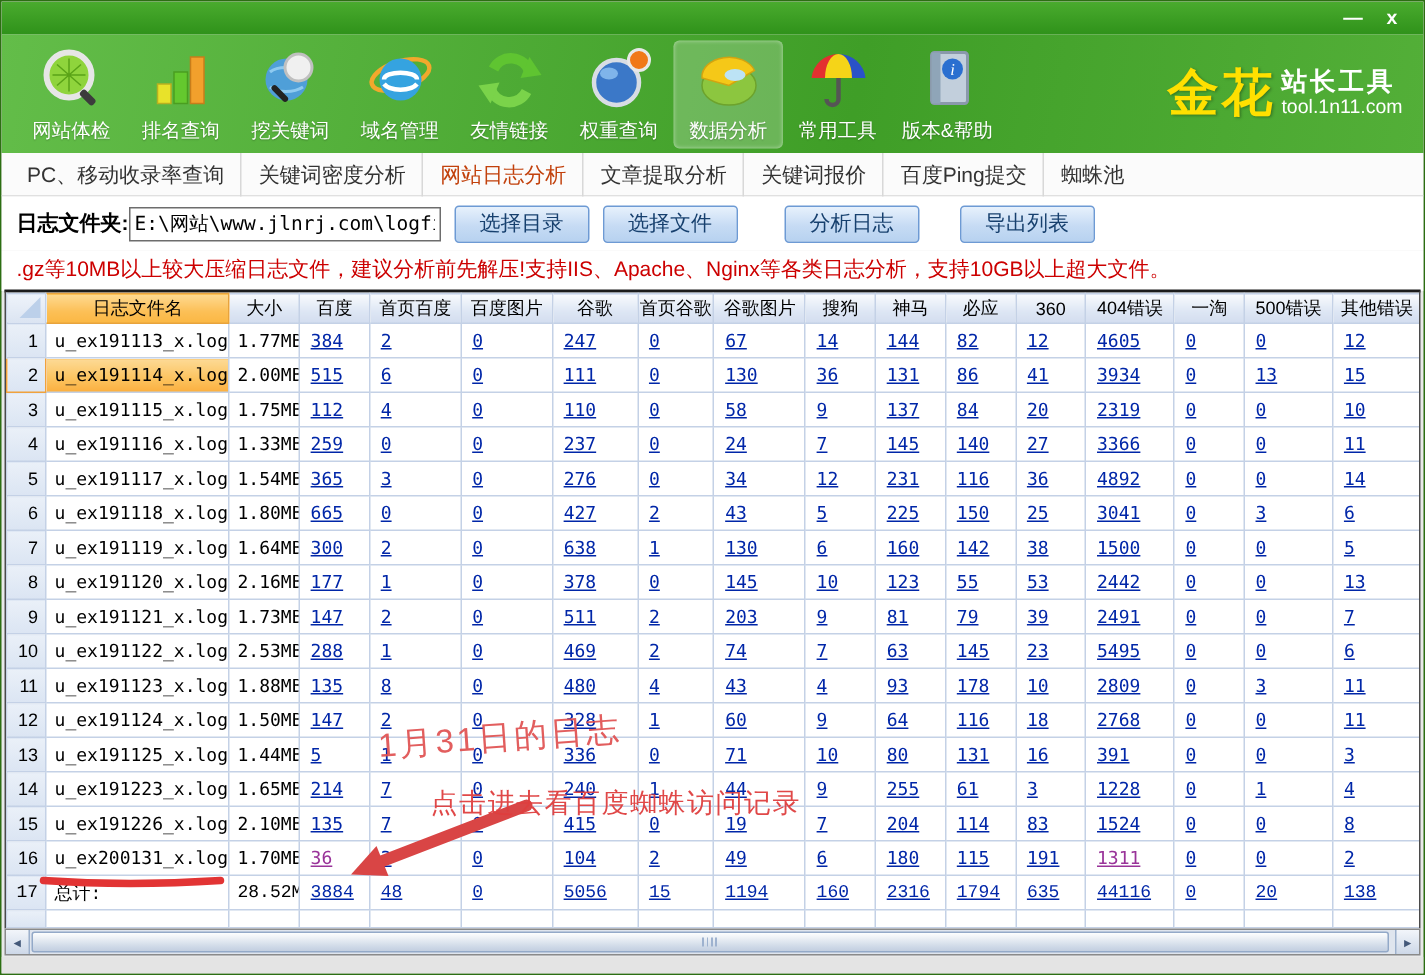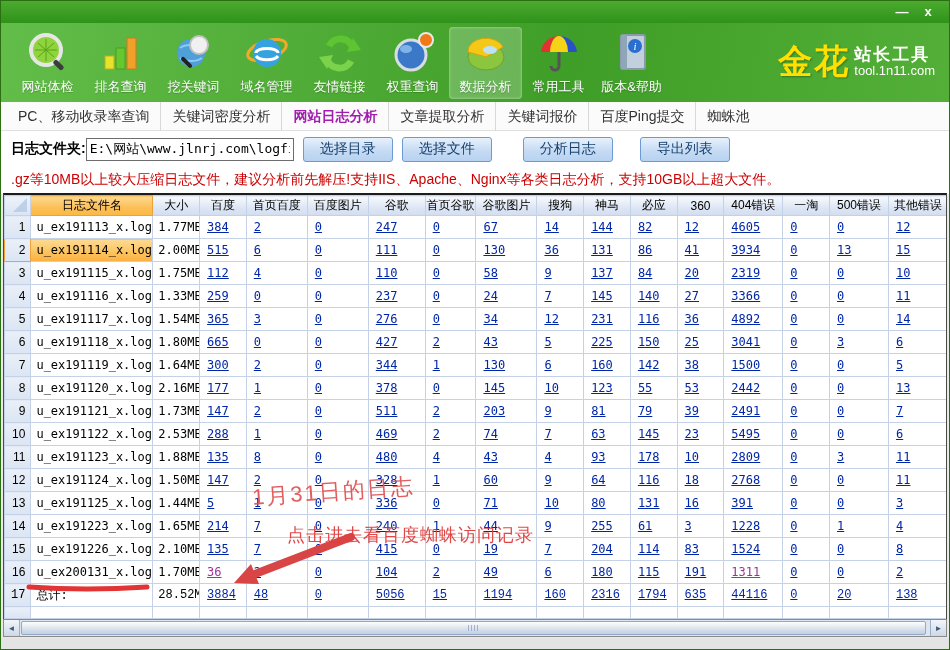--- a/index.html
+++ b/index.html
@@ -20,21 +20,21 @@
   .logo { position:absolute; right:14px; top:16px; display:flex; align-items:center; cursor:default; }
   .logo .brand { color:#ffe000; font-size:34px; font-weight:bold; letter-spacing:2px; text-shadow:1px 1px 2px rgba(0,0,0,.3); }
   .logo .side { margin-left:4px; color:#fff; line-height:1.05; }
   .logo .side .b1 { font-size:17px; font-weight:bold; letter-spacing:2px; }
   .logo .side .b2 { font-size:13px; }
 
   
   .tabbar { height:29px; background:#fbfbfb; border-bottom:1px solid #e0e0e0; display:flex; align-items:center; padding-left:6px; }
   .tab { padding:0 11px; font-size:14px; color:#333; height:29px; line-height:29px; cursor:pointer; border-right:1px solid #d8d8d8; white-space:nowrap; }
   .tab:last-child { border-right:none; }
-  .tab.active { font-weight:bold; color:#a21caf; }
+  .tab.active { font-weight:normal; color:#c2410c; }
 
   
   .controls { height:36px; background:#fff; display:flex; align-items:center; padding-left:10px; font-size:14px; color:#000; }
   .controls label { white-space:nowrap;font-weight:bold; }
   .path-input { width:208px; height:23px; border:1px solid #6d6d6d; font-size:13px; padding:0 3px; font-family:"DejaVu Sans Mono", monospace; color:#000; background:#fff; }
   .btn { height:25px; padding:0 16px; margin-left:9px; background:linear-gradient(#e7f1fc,#c6dbf4 55%,#b7d2f0); border:1px solid #6d9ad4; border-radius:3px; color:#17406e; font-size:14px; cursor:pointer; font-family:inherit; }
   .btn.gap { margin-left:31px; }
   .btn.gap2 { margin-left:27px; }
 
   
@@ -364,21 +364,21 @@
             <td class="val"><a>3</a></td>
             <td class="val"><a>6</a></td>
           </tr>
           <tr>
             <td class="num">7</td>
             <td class="name">u_ex191119_x.log</td>
             <td class="size">1.64MB</td>
             <td class="val"><a>300</a></td>
             <td class="val"><a>2</a></td>
             <td class="val"><a>0</a></td>
-            <td class="val"><a>344</a></td>
+            <td class="val"><a>638</a></td>
             <td class="val"><a>1</a></td>
             <td class="val"><a>130</a></td>
             <td class="val"><a>6</a></td>
             <td class="val"><a>160</a></td>
             <td class="val"><a>142</a></td>
             <td class="val"><a>38</a></td>
             <td class="val"><a>1500</a></td>
             <td class="val"><a>0</a></td>
             <td class="val"><a>0</a></td>
             <td class="val"><a>5</a></td>

